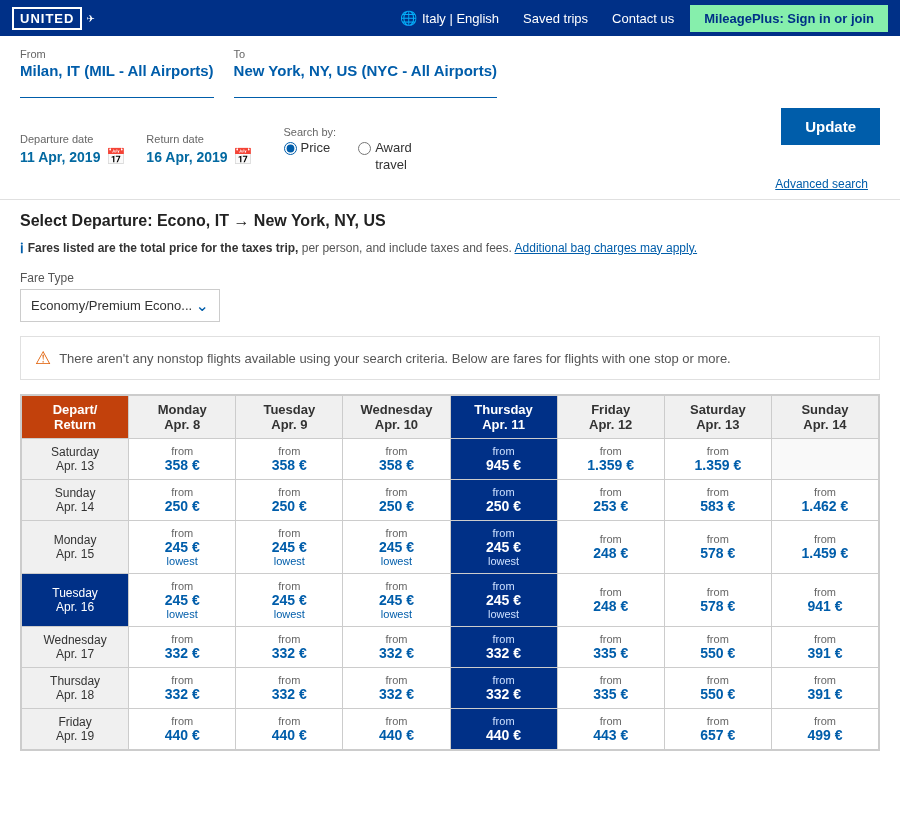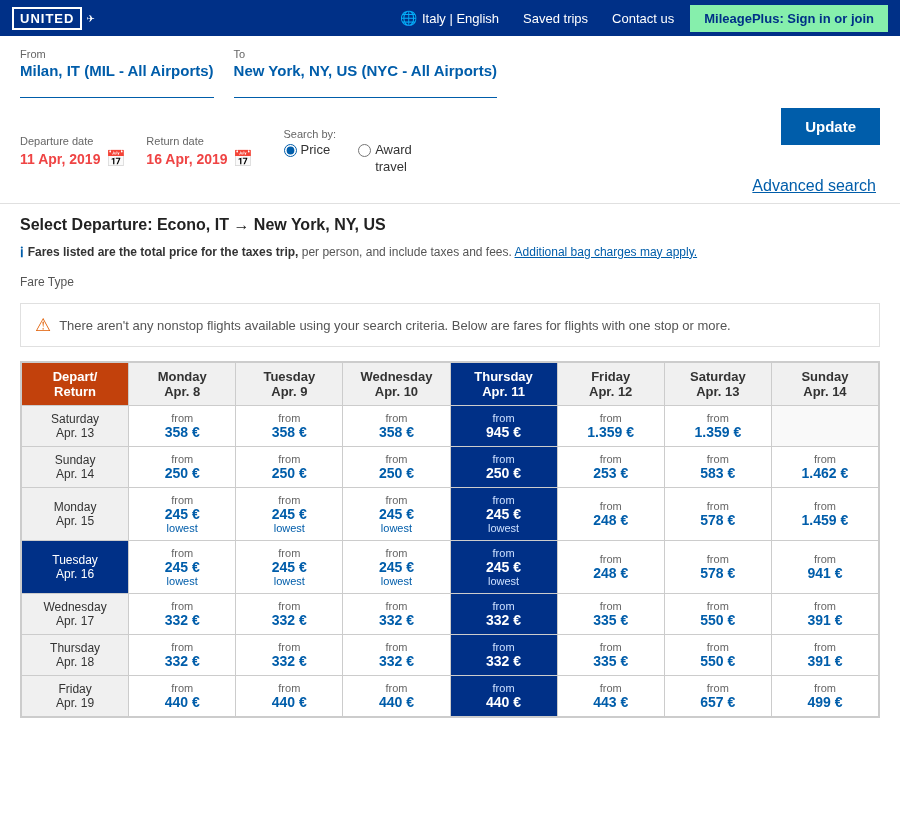--- a/index.html
+++ b/index.html
@@ -66,48 +66,48 @@
     .field-label { font-size: 11px; color: #666; margin-bottom: 2px; }
     .field-value { color: #005daa; font-size: 15px; font-weight: bold; border-bottom: 1px solid #005daa; padding-bottom: 18px; }
     .dates-searchby-row {
       display: flex;
       align-items: center;
       gap: 20px;
     }
     .date-field { display: flex; flex-direction: column; }
     .date-label { font-size: 11px; color: #666; margin-bottom: 2px; }
     .date-value-row { display: flex; align-items: center; gap: 6px; }
-    .date-value { color: #ef4444; font-size: 14px; font-weight: bold; }
+    .date-value { color: #0369a1; font-size: 14px; font-weight: bold; }
     .cal-icon { font-size: 16px; color: #666; cursor: pointer; }
     .searchby-group { display: flex; flex-direction: column; margin-left: 10px; }
     .radio-options { display: flex; gap: 28px; align-items: flex-start; }
     .radio-opt { display: flex; align-items: flex-start; gap: 4px; cursor: pointer; }
     .radio-opt input { margin-top: 2px; accent-color: #005daa; }
     .radio-opt-label { font-size: 13px; color: #333; }
     .award-label { font-size: 13px; color: #333; line-height: 1.3; }
     .update-btn {
       background: #005daa;
       color: #fff;
       font-size: 15px;
       font-weight: bold;
       padding: 10px 24px;
       border: none;
       cursor: pointer;
       margin-left: auto;
       align-self: flex-start;
     }
     .advanced-search {
       color: #005daa;
-      font-size: 16px;
+      font-size: 12px;
       cursor: pointer;
       text-decoration: underline;
       display: block;
       text-align: right;
       margin-top: 4px;
-      margin-right: 4px;
+      margin-right: 12px;
     }
     .update-adv-col {
       display: flex;
       flex-direction: column;
       margin-left: auto;
       align-items: flex-end;
       gap: 28px;
     }
 
     
@@ -300,20 +300,24 @@
     <span class="info-icon">ℹ</span>
     <span>
       <span class="bold">Fares listed are the total price for the taxes trip,</span>
       <span> per person, and include taxes and fees.</span>
       <span class="link">Additional bag charges may apply.</span>
     </span>
   </div>
 
   <div class="fare-type-section">
     <div class="fare-type-label">Fare Type</div>
+    <div class="fare-dropdown">
+      <span>Economy/Premium Econo...</span>
+      <span class="chevron">⌄</span>
+    </div>
   </div>
 
   <div class="warning-box">
     <span class="warning-icon">⚠</span>
     <span>There aren't any nonstop flights available using your search criteria. Below are fares for flights with one stop or more.</span>
   </div>
 
   <div class="cal-table-wrap">
     <table class="cal-table">
       <thead>

